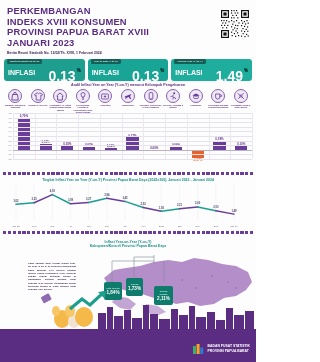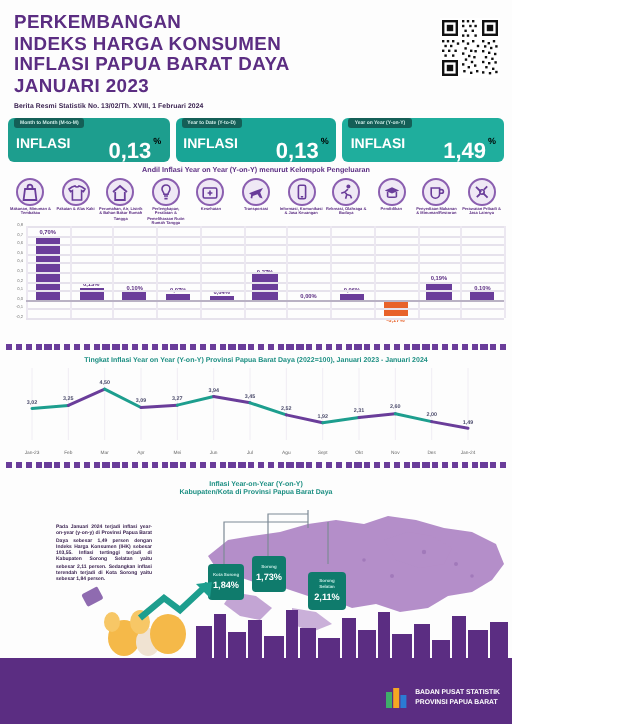--- a/index.html
+++ b/index.html
@@ -27,21 +27,21 @@
   .c1 { background:#1d9e8e; }
   .c2 { background:#19a596; }
   .c3 { background:#1fae9d; }
   .card .tag {
     position:absolute; top:-0.5px; left:3px;
     background:#145f57; color:#cfeee8;
     font-size:2.5px; font-weight:bold;
     padding:1px 3px; border-radius:1.5px; white-space:nowrap;
   }
   .card .lab { color:#ffffff; font-size:7px; font-weight:bold; margin-top:4px; }
-  .card .val { color:#ffffff; font-size:11px; font-weight:bold; margin-left:auto; margin-top:12px; }
+  .card .val { color:#ffffff; font-size:14px; font-weight:bold; margin-left:auto; margin-top:12px; }
   .card .pct { font-size:4.5px; font-weight:bold; margin-left:1px; }
 
   
   .andil-title { position:absolute; top:83px; left:0; width:256px; text-align:center;
                  font-size:3.6px; font-weight:bold; color:#5b2d82; }
   .icons { position:absolute; top:89px; left:4px; width:248px; display:flex; }
   .icocell { flex:1; display:flex; flex-direction:column; align-items:center; }
   .icocirc { width:14px; height:14px; border-radius:50%; background:#efe8f5;
              border:0.7px solid #8b5fb0; display:flex; align-items:center; justify-content:center; }
   .icocirc svg { display:block; }
@@ -99,22 +99,22 @@
   .coins { position:absolute; left:40px; bottom:33px; width:70px; height:38px; }
 </style>
 </head>
 <body>
 
 <div class="page">
 
   <div class="header">
     <div class="title">
       <div>PERKEMBANGAN</div>
-      <div>INDEKS HARGA KONSUMEN</div>
-      <div>INFLASI PAPUA BARAT DAYA</div>
+      <div>INDEKS XVIII KONSUMEN</div>
+      <div>PROVINSI PAPUA BARAT XVIII</div>
       <div>JANUARI 2023</div>
     </div>
     <div class="brs">Berita Resmi Statistik No. 13/02/Th. XVIII, 1 Februari 2024</div>
   </div>
 
   <div class="qr">
     <svg width="30" height="30" viewBox="0 0 30 30">
       <rect width="30" height="30" fill="#fff"></rect>
       <g fill="#111">
         <rect x="1" y="1" width="8" height="8"></rect>

